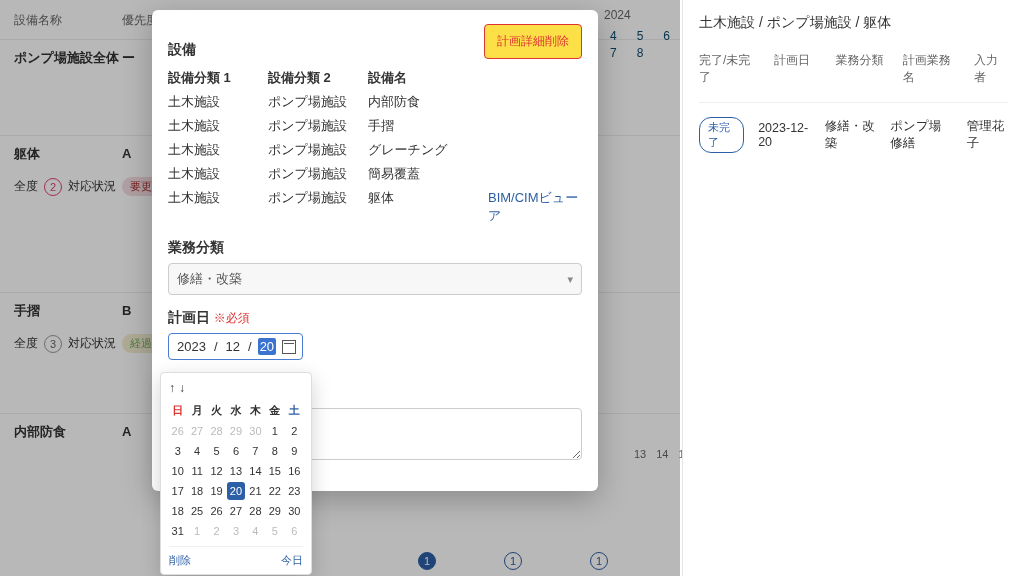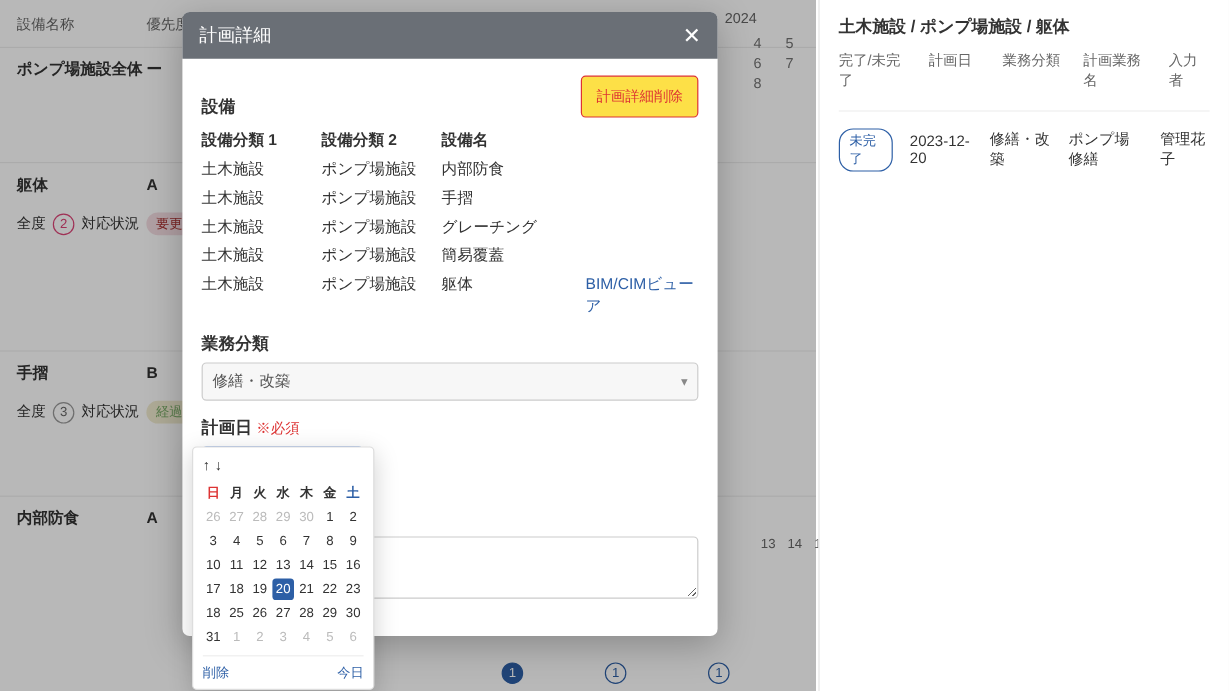--- a/index.html
+++ b/index.html
@@ -38,22 +38,22 @@
     font-size: 13px;
   }
   .bg-row-section { font-weight: 600; }
   .bg-year-row {
     position: absolute;
     top: 8px; left: 604px;
     font-size: 12px; color: #666;
   }
   .bg-num-row {
     position: absolute;
-    top: 28px; left: 628px;
-    font-size: 12px; color: #737373;
+    top: 28px; left: 610px;
+    font-size: 12px; color: #0c4a6e;
     letter-spacing: 4px;
   }
   .status-line {
     display:flex; align-items:center; gap:6px;
     padding: 6px 14px;
     font-size:12px;
   }
   .badge-num {
     display:inline-flex; align-items:center; justify-content:center;
     width:18px; height:18px; border-radius:9px;
@@ -70,22 +70,22 @@
   
   .right-panel {
     position:absolute;
     top:0; right:0;
     width: 342px; height: 576px;
     background:#fff;
     border-left:1px solid #e5e5e5;
     padding: 14px 16px;
   }
   .right-title {
-    font-size:14px; font-weight:700;
-    margin-bottom:10px;
+    font-size:14px; font-weight:400;
+    margin-bottom:20px;
   }
   .right-head {
     display:flex; gap:18px;
     font-size:12px; color:#666;
     border-bottom:1px solid #eee;
     padding-bottom:16px;
   }
   .right-row {
     display:flex; gap:14px; align-items:center;
     padding:14px 0;
@@ -312,24 +312,20 @@
 
 <div class="task-dots">
   <span class="task-dot filled">1</span>
   <span class="task-dot">1</span>
   <span class="task-dot">1</span>
 </div>
 
 <div class="overlay" style="width:680px"></div>
 
 <div class="modal">
-  <div class="modal-header">
-    <span>計画詳細</span>
-    <span class="modal-close">✕</span>
-  </div>
   <div class="modal-body">
     <div class="section-top">
       <span class="label">設備</span>
       <button class="danger-btn">計画詳細削除</button>
     </div>
 
     <div class="eq-grid">
       <div class="h">設備分類 1</div>
       <div class="h">設備分類 2</div>
       <div class="h">設備名</div>

